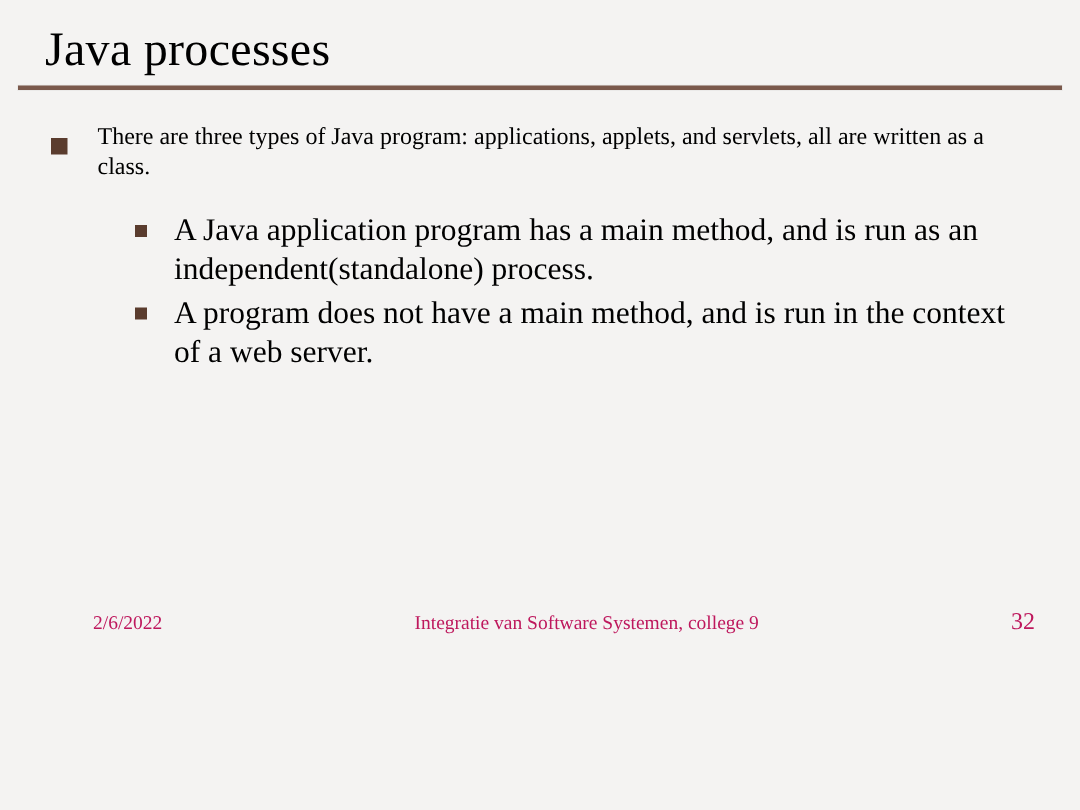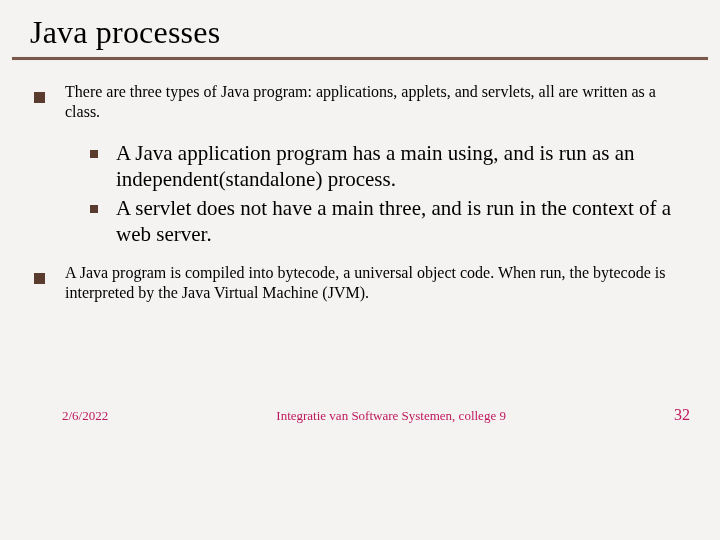--- a/index.html
+++ b/index.html
@@ -96,32 +96,28 @@
   <div class="content">
 
     <div class="bullet-row level1">
       <div class="square"></div>
       <div class="level1-text">There are three types of Java program: applications, applets, and servlets, all are written as a class.</div>
     </div>
 
     <div class="sublist">
       <div class="bullet-row">
         <div class="square small"></div>
-        <div class="level2-text">A Java application program has a main using, and is run as an independent(standalone) process.</div>
+        <div class="level2-text">A Java application program has a main method, and is run as an independent(standalone) process.</div>
       </div>
       <div class="bullet-row">
         <div class="square small"></div>
-        <div class="level2-text">A servlet does not have a main three, and is run in the context of a web server.</div>
+        <div class="level2-text">A program does not have a main method, and is run in the context of a web server.</div>
       </div>
     </div>
 
-    <div class="bullet-row level1">
-      <div class="square"></div>
-      <div class="level1-text">A Java program is compiled into bytecode, a universal object code.  When run, the bytecode is interpreted by the Java Virtual Machine (JVM).</div>
-    </div>
 
   </div>
 
   <div class="footer">
     <span class="footer-date">2/6/2022</span>
     <span class="footer-center">Integratie van Software Systemen, college 9</span>
     <span class="footer-page">32</span>
   </div>
 
 </div>

